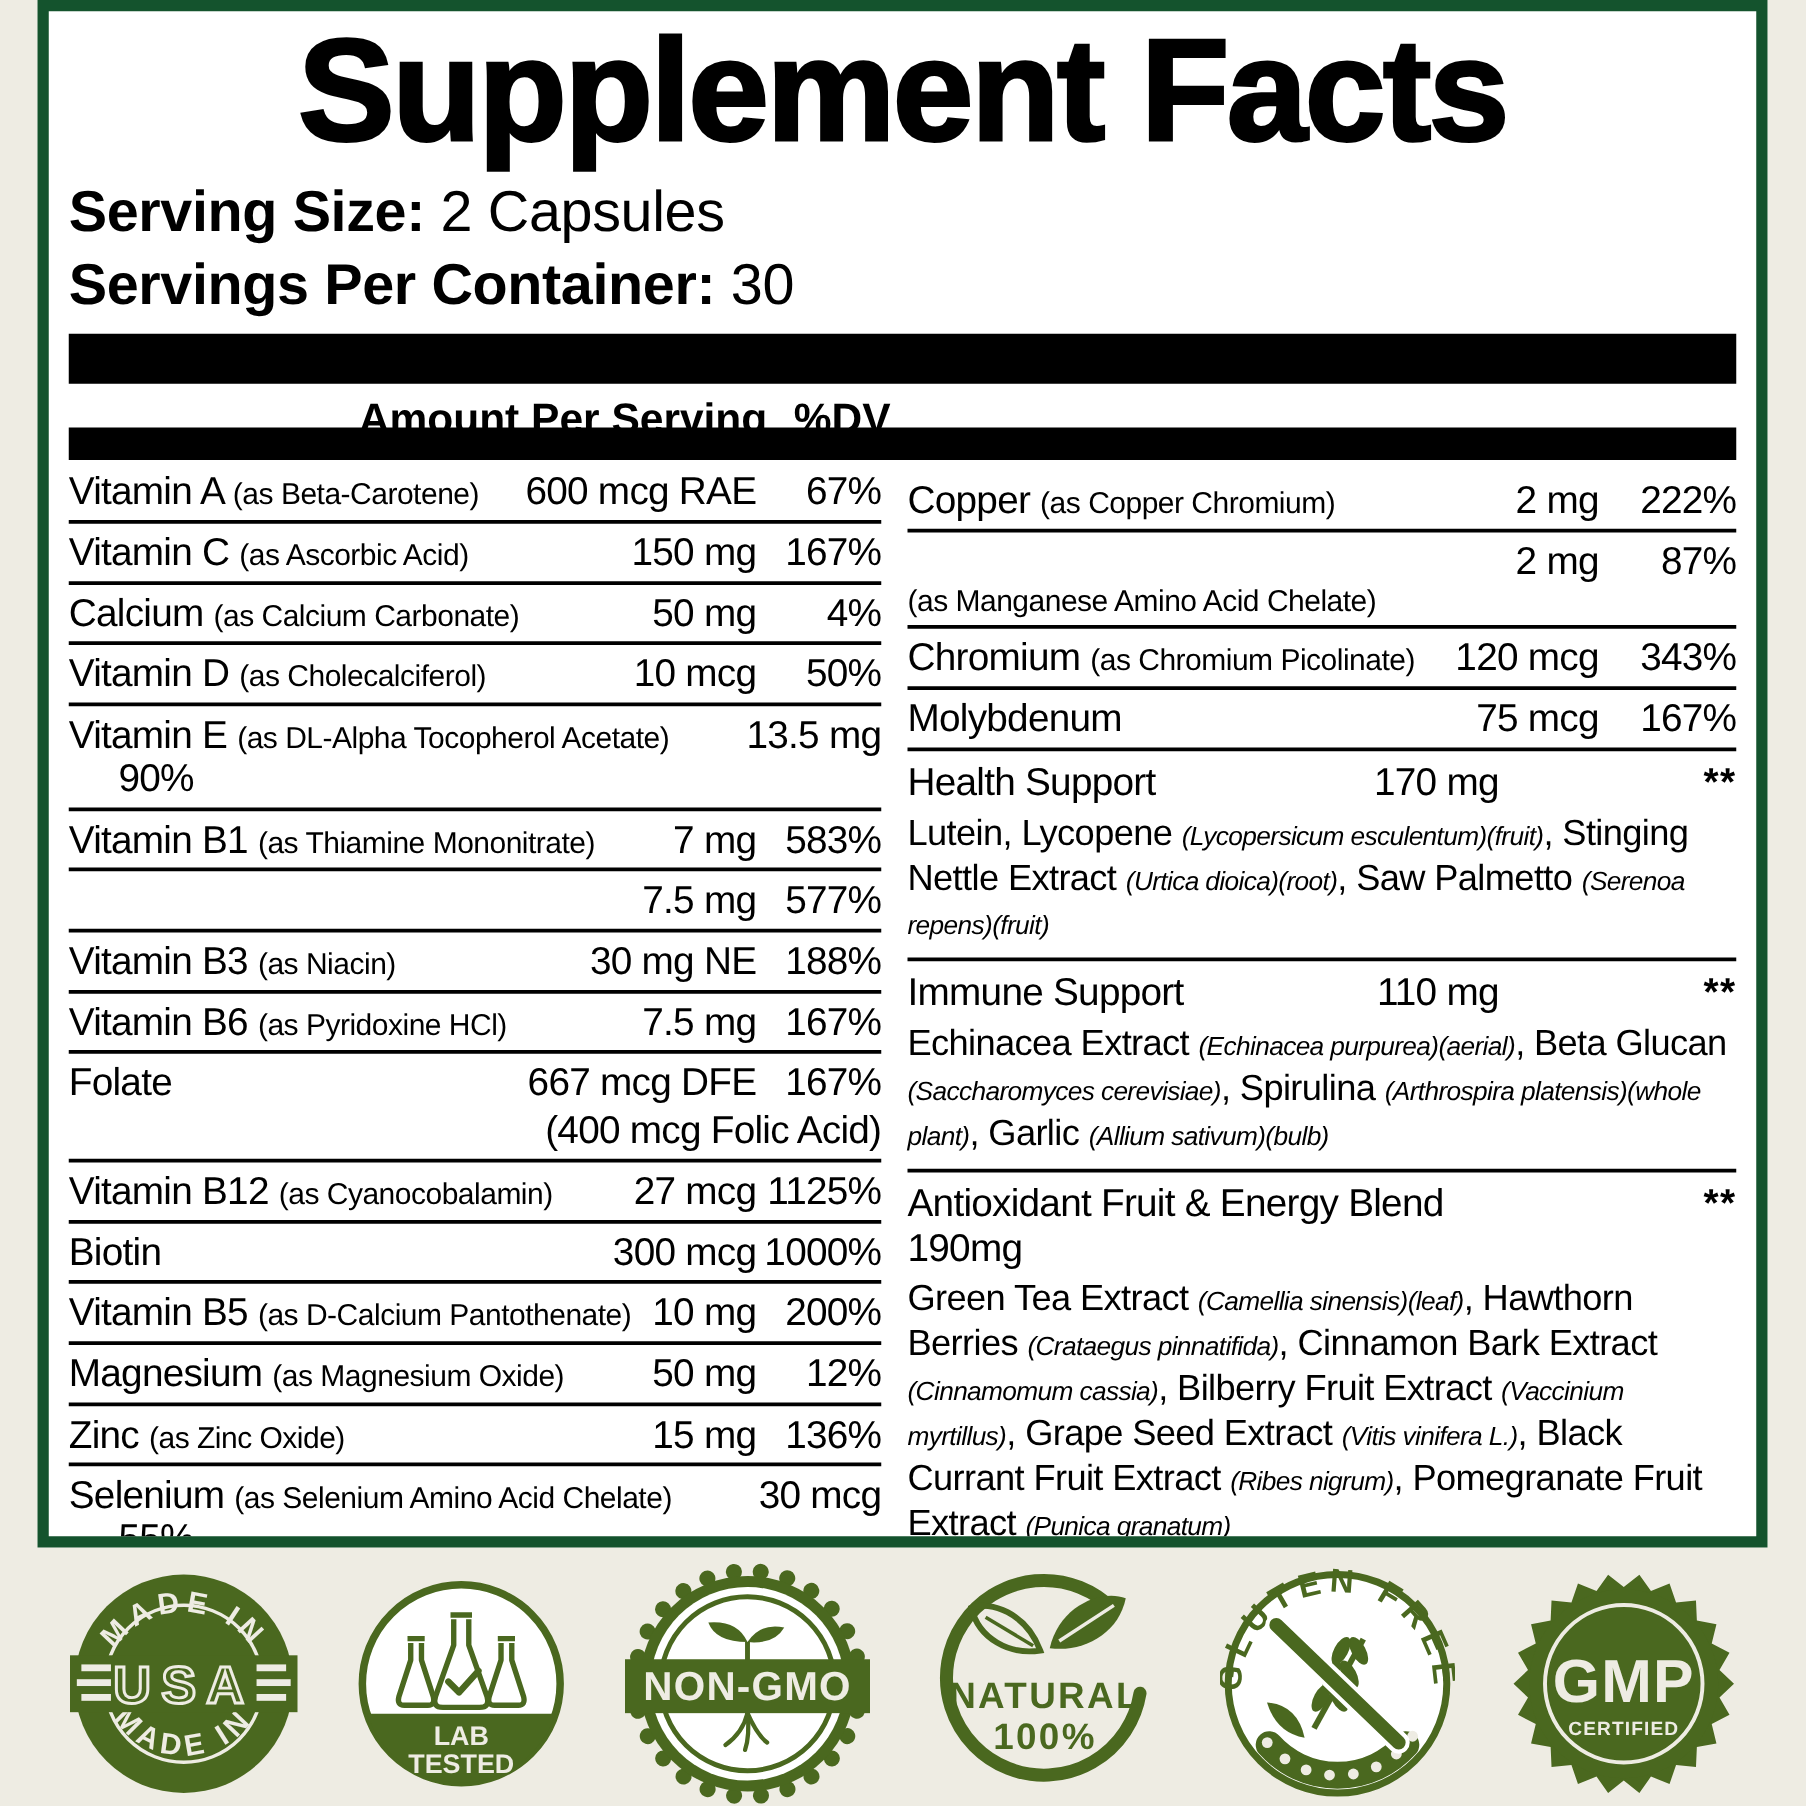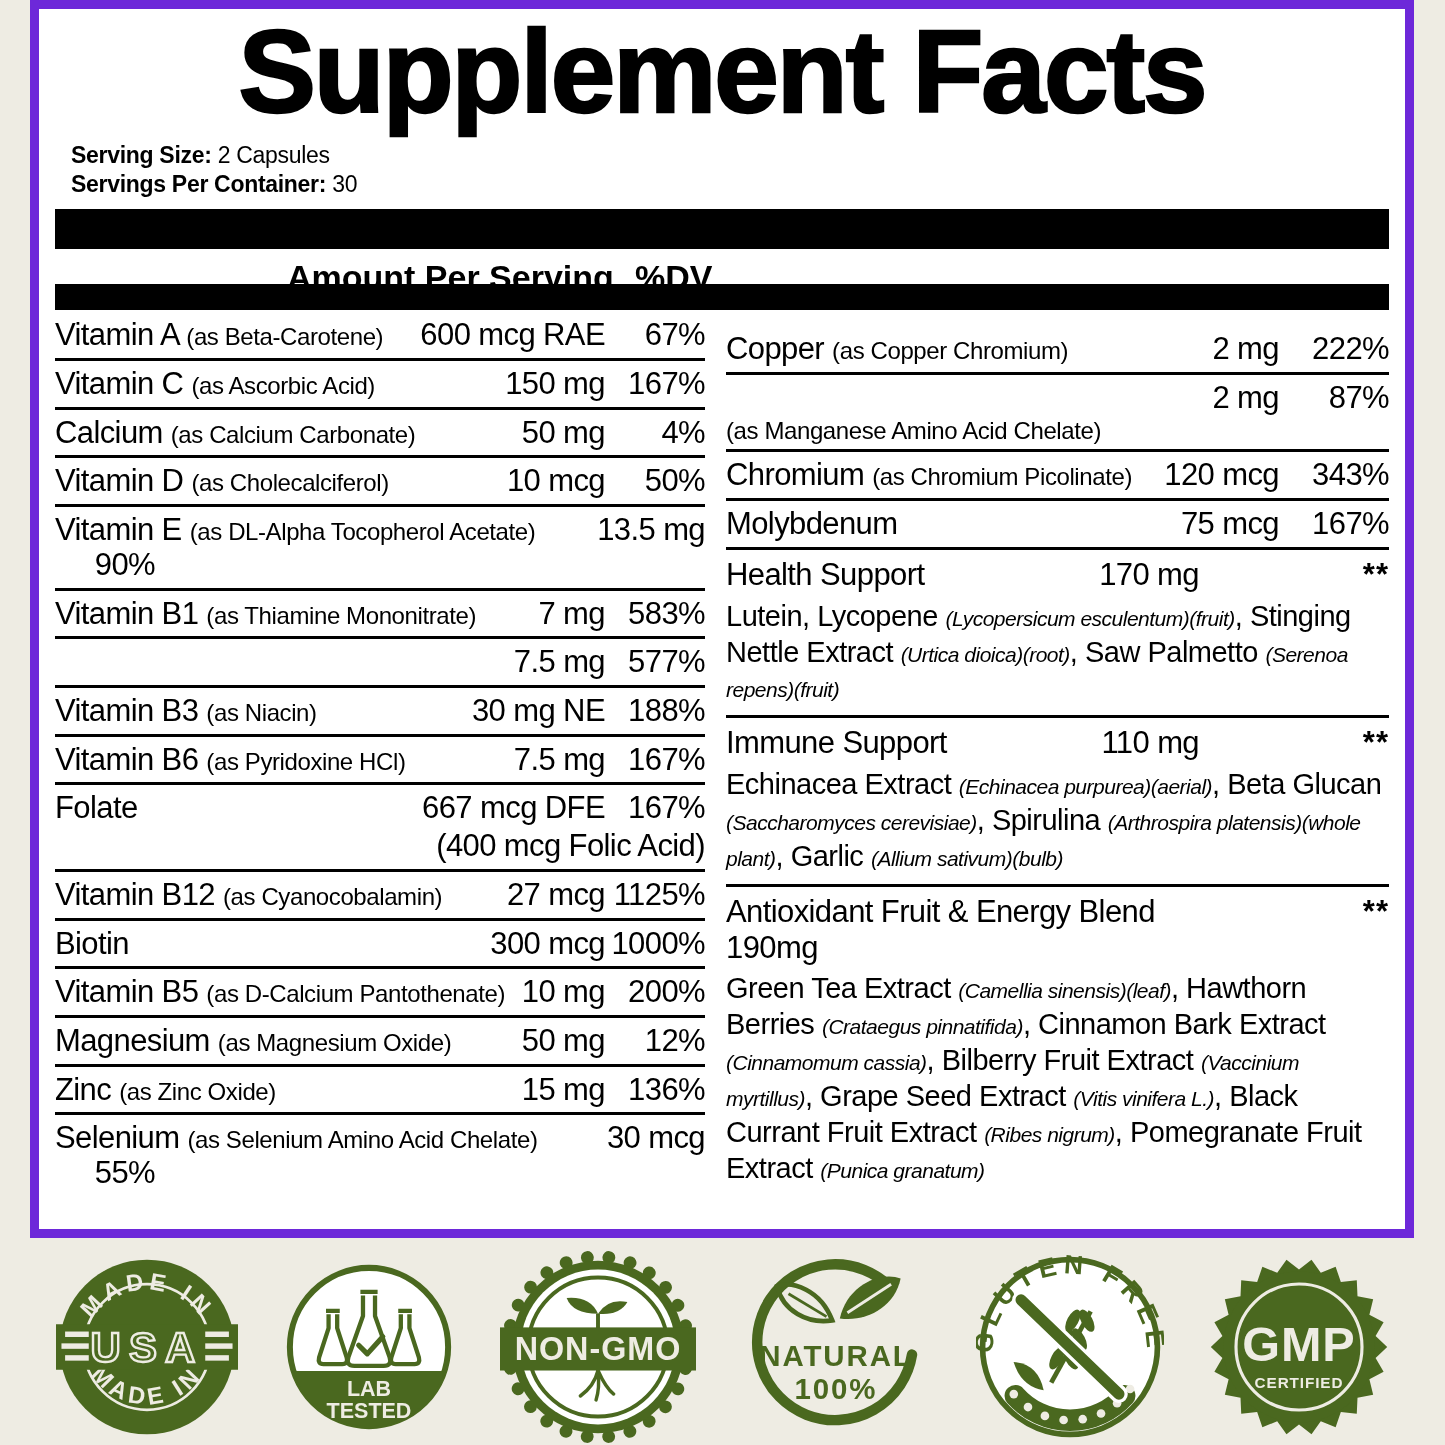--- a/index.html
+++ b/index.html
@@ -13,55 +13,55 @@
     background:var(--cream);
     font-family:"Liberation Sans",sans-serif;
     color:var(--ink);
     position:relative;
     overflow:hidden;
   }
   .label{
     position:absolute;left:30px;top:0;
     width:1384px;height:1238px;
     background:#fff;
-    border:9px solid #6d28d9;
+    border:9px solid #14532d;
     padding:0 16px 22px 16px;
     overflow:hidden;
   }
   .title{
     font-size:116px;
     font-weight:700;
     letter-spacing:-2px;
     text-align:center;
     line-height:1.02;
     margin:4px 0 10px 0;
     -webkit-text-stroke:2.5px #000;
     white-space:nowrap;
   }
   .serving-line{
-    font-size:23px;
+    font-size:46px;
     line-height:1.26;
-    margin-left:16px;
+    margin-left:0;
     letter-spacing:-0.3px;
   }
   .serving-line b{font-weight:700;}
   .bar{background:#000;}
   .bar-thick{height:40px;margin-top:10px;}
   .bar-mid{height:26px;}
   .colhead{
     position:relative;
     height:35px;
     font-size:34px;
     font-weight:700;
   }
   .colhead .ah{position:absolute;left:232px;top:9px;}
   .colhead .dh{position:absolute;left:580px;top:9px;}
   .table{
     display:flex;
-    align-items:flex-end;
+    align-items:center;
     margin-top:2px;
   }
   .col{letter-spacing:-0.6px;}
   .col.left{width:650px;}
   .vdiv{width:5px;background:#000;margin:2px 9px 2px 7px;}
   .col.right{flex:1;}
   .row{
     display:flex;
     flex-wrap:wrap;
     align-items:baseline;

